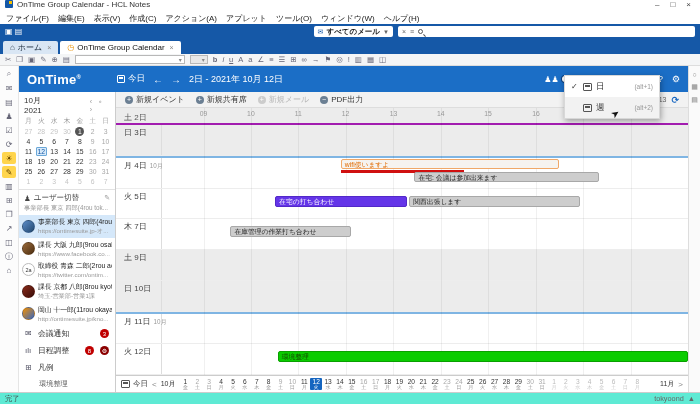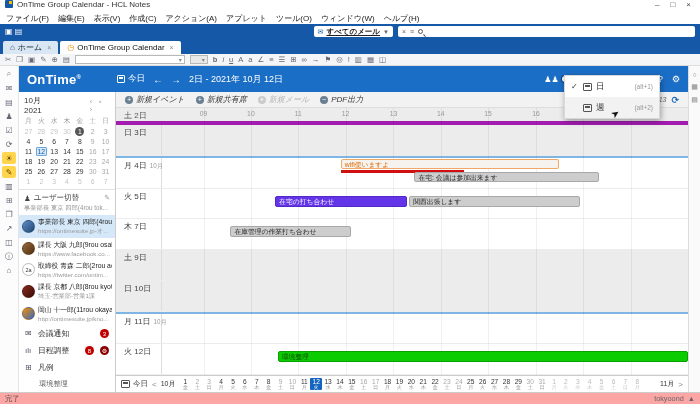--- a/index.html
+++ b/index.html
@@ -11,21 +11,21 @@
   .appicon{width:8px;height:8px;background:#1558a7;border-radius:1px;position:relative;flex:none;}
   .appicon:before{content:"";position:absolute;right:1px;top:1px;width:3px;height:3px;background:#f6c000;}
   .wtitle{font-size:8px;color:#333;white-space:nowrap;}
   .wincontrols{margin-left:auto;display:flex;gap:11px;font-size:8px;color:#444;padding-right:4px;}
   .menubar{height:12px;display:flex;align-items:center;gap:9px;padding:0 6px;font-size:8px;color:#222;background:#fff;}
   .menubar span{white-space:nowrap;}
   .bluestrip{height:15px;background:#1558a7;display:flex;align-items:center;gap:5px;padding:0 5px;}
   .bs-ic{color:#fff;font-size:8px;}
   .mail-dd{margin-left:auto;height:11px;background:#fff;border-radius:2px;display:flex;align-items:center;gap:3px;padding:0 4px;font-size:7.5px;}
   .mail-dd .mi{color:#1558a7;font-size:7px;}
-  .mail-dd .lbl{font-weight:bold;color:#222;white-space:nowrap;text-decoration:underline;}
+  .mail-dd .lbl{font-weight:bold;color:#222;white-space:nowrap;}
   .mail-dd .car{color:#666;font-size:6px;}
   .searchbox{width:297px;height:11px;background:#fff;border-radius:2px;display:flex;align-items:center;gap:4px;padding:0 4px;}
   .searchbox input{flex:1;border:none;outline:none;font-size:7.5px;color:#555;background:transparent;}
   .searchbox .sic{color:#666;font-size:7px;flex:none;}
   .mag{width:5px;height:5px;border:1px solid #555;border-radius:50%;position:relative;flex:none;}
   .mag:before{content:"";position:absolute;width:3px;height:1px;background:#555;left:4px;top:5px;transform:rotate(45deg);}
   .tabbar{height:15px;background:#1558a7;display:flex;align-items:flex-end;gap:2px;padding-left:3px;}
   .tab{height:13px;display:flex;align-items:center;gap:3px;padding:0 7px;font-size:8px;border-radius:2px 2px 0 0;color:#123;}
   .tab.home{background:#d9e6f4;}
   .tab.active{background:#fff;color:#111;}
@@ -99,32 +99,32 @@
   .usub{font-size:6.2px;color:#999;white-space:nowrap;overflow:hidden;}
   .sb-spacer{flex:1;}
   .sb-item{display:flex;align-items:center;gap:4px;padding:3px 6px;font-size:7.8px;color:#333;}
   .sb-item .ic{color:#556;font-size:8px;width:9px;}
   .sb-item.sub{padding-left:20px;color:#555;font-size:7.2px;}
   .badge{margin-left:auto;background:#c00000;color:#fff;border-radius:50%;min-width:9px;height:9px;font-size:6px;display:flex;align-items:center;justify-content:center;}
   .badge.b2{margin-left:2px;background:#8b0000;}
 
   
   .maincol{flex:1;display:flex;flex-direction:column;min-width:0;}
-  .otoolbar{height:16px;background:#f2f2f2;border-bottom:1px solid #ddd;display:flex;align-items:center;gap:11px;padding:0 9px;font-size:8px;color:#333;font-style:italic;}
+  .otoolbar{height:16px;background:#f2f2f2;border-bottom:1px solid #ddd;display:flex;align-items:center;gap:11px;padding:0 9px;font-size:8px;color:#333;}
   .tb-btn{display:flex;align-items:center;gap:3px;white-space:nowrap;}
   .tbc{width:8px;height:8px;border-radius:50%;background:#6b7f93;color:#fff;font-size:7px;line-height:8px;text-align:center;flex:none;}
   .tb-btn.dis{color:#b5b5b5;}
   .tb-btn.dis .tbc{background:#ccc;}
   .tb-right{margin-left:auto;display:flex;align-items:center;gap:5px;}
   .bluebtn{width:22px;height:11px;background:#1565c0;border-radius:2px;color:#fff;font-size:7px;display:flex;align-items:center;justify-content:center;}
   .rtime{font-size:7px;color:#666;}
   .ref{color:#1565c0;font-weight:bold;font-size:9px;}
 
   .grid{flex:1;position:relative;background:#fff;display:flex;flex-direction:column;overflow:hidden;}
-  .time-header{height:17px;background:#ececec;border-bottom:4px solid #a21caf;position:relative;flex:none;}
+  .time-header{height:17px;background:#ececec;border-bottom:2px solid #a21caf;position:relative;flex:none;}
   .th-label{position:absolute;left:8px;bottom:0px;font-size:8px;color:#555;white-space:nowrap;}
   .hourlbl{position:absolute;top:2px;transform:translateX(-50%);font-size:6.8px;color:#999;}
   .rows{flex:1;display:flex;flex-direction:column;position:relative;}
   .row{flex:1;display:flex;position:relative;border-bottom:1px solid #ededed;}
   .row.weekend{background:#ececec;}
   .row.week-start{border-top:2px solid #7fb5e3;}
   .rowlabel{width:46px;flex:none;padding:2px 0 0 8px;font-size:8px;color:#444;white-space:nowrap;border-right:1px solid #ddd;}
   .rowlabel .mo{font-size:6.3px;color:#999;margin-left:3px;}
   .lanes{flex:1;position:relative;}
   .vlines{position:absolute;left:46px;right:0;top:0;bottom:0;pointer-events:none;z-index:3;}
@@ -144,21 +144,21 @@
   .ds-month{font-size:7px;color:#333;}
   .ds-days{display:flex;flex:1;min-width:0;}
   .ds-day{width:11.9px;flex:none;text-align:center;line-height:1;padding-top:1px;}
   .ds-day .n{font-size:6.6px;color:#333;}
   .ds-day .w{font-size:5.2px;color:#999;}
   .ds-day.we .n{color:#a8a8a8;}
   .ds-day.next .n{color:#bbb;}.ds-day.next .w{color:#ccc;}
   .ds-day.sel{background:#1565c0;border-radius:1px;}
   .ds-day.sel .n,.ds-day.sel .w{color:#fff;}
 
-  .statusbar{height:12px;border-top:1px solid #ccc;background:#fca5a5;display:flex;align-items:center;gap:17px;padding:0 5px;font-size:7.3px;color:#444;}
+  .statusbar{height:12px;border-top:1px solid #ccc;background:#5eead4;display:flex;align-items:center;gap:17px;padding:0 5px;font-size:7.3px;color:#444;}
   .statusbar .right{margin-left:auto;display:flex;align-items:center;gap:4px;color:#666;}
 </style>
 </head>
 <body>
 
 <div class="titlebar">
   <span class="appicon"></span>
   <span class="wtitle">OnTime Group Calendar - HCL Notes</span>
   <span class="wincontrols">
     <span>–</span>

